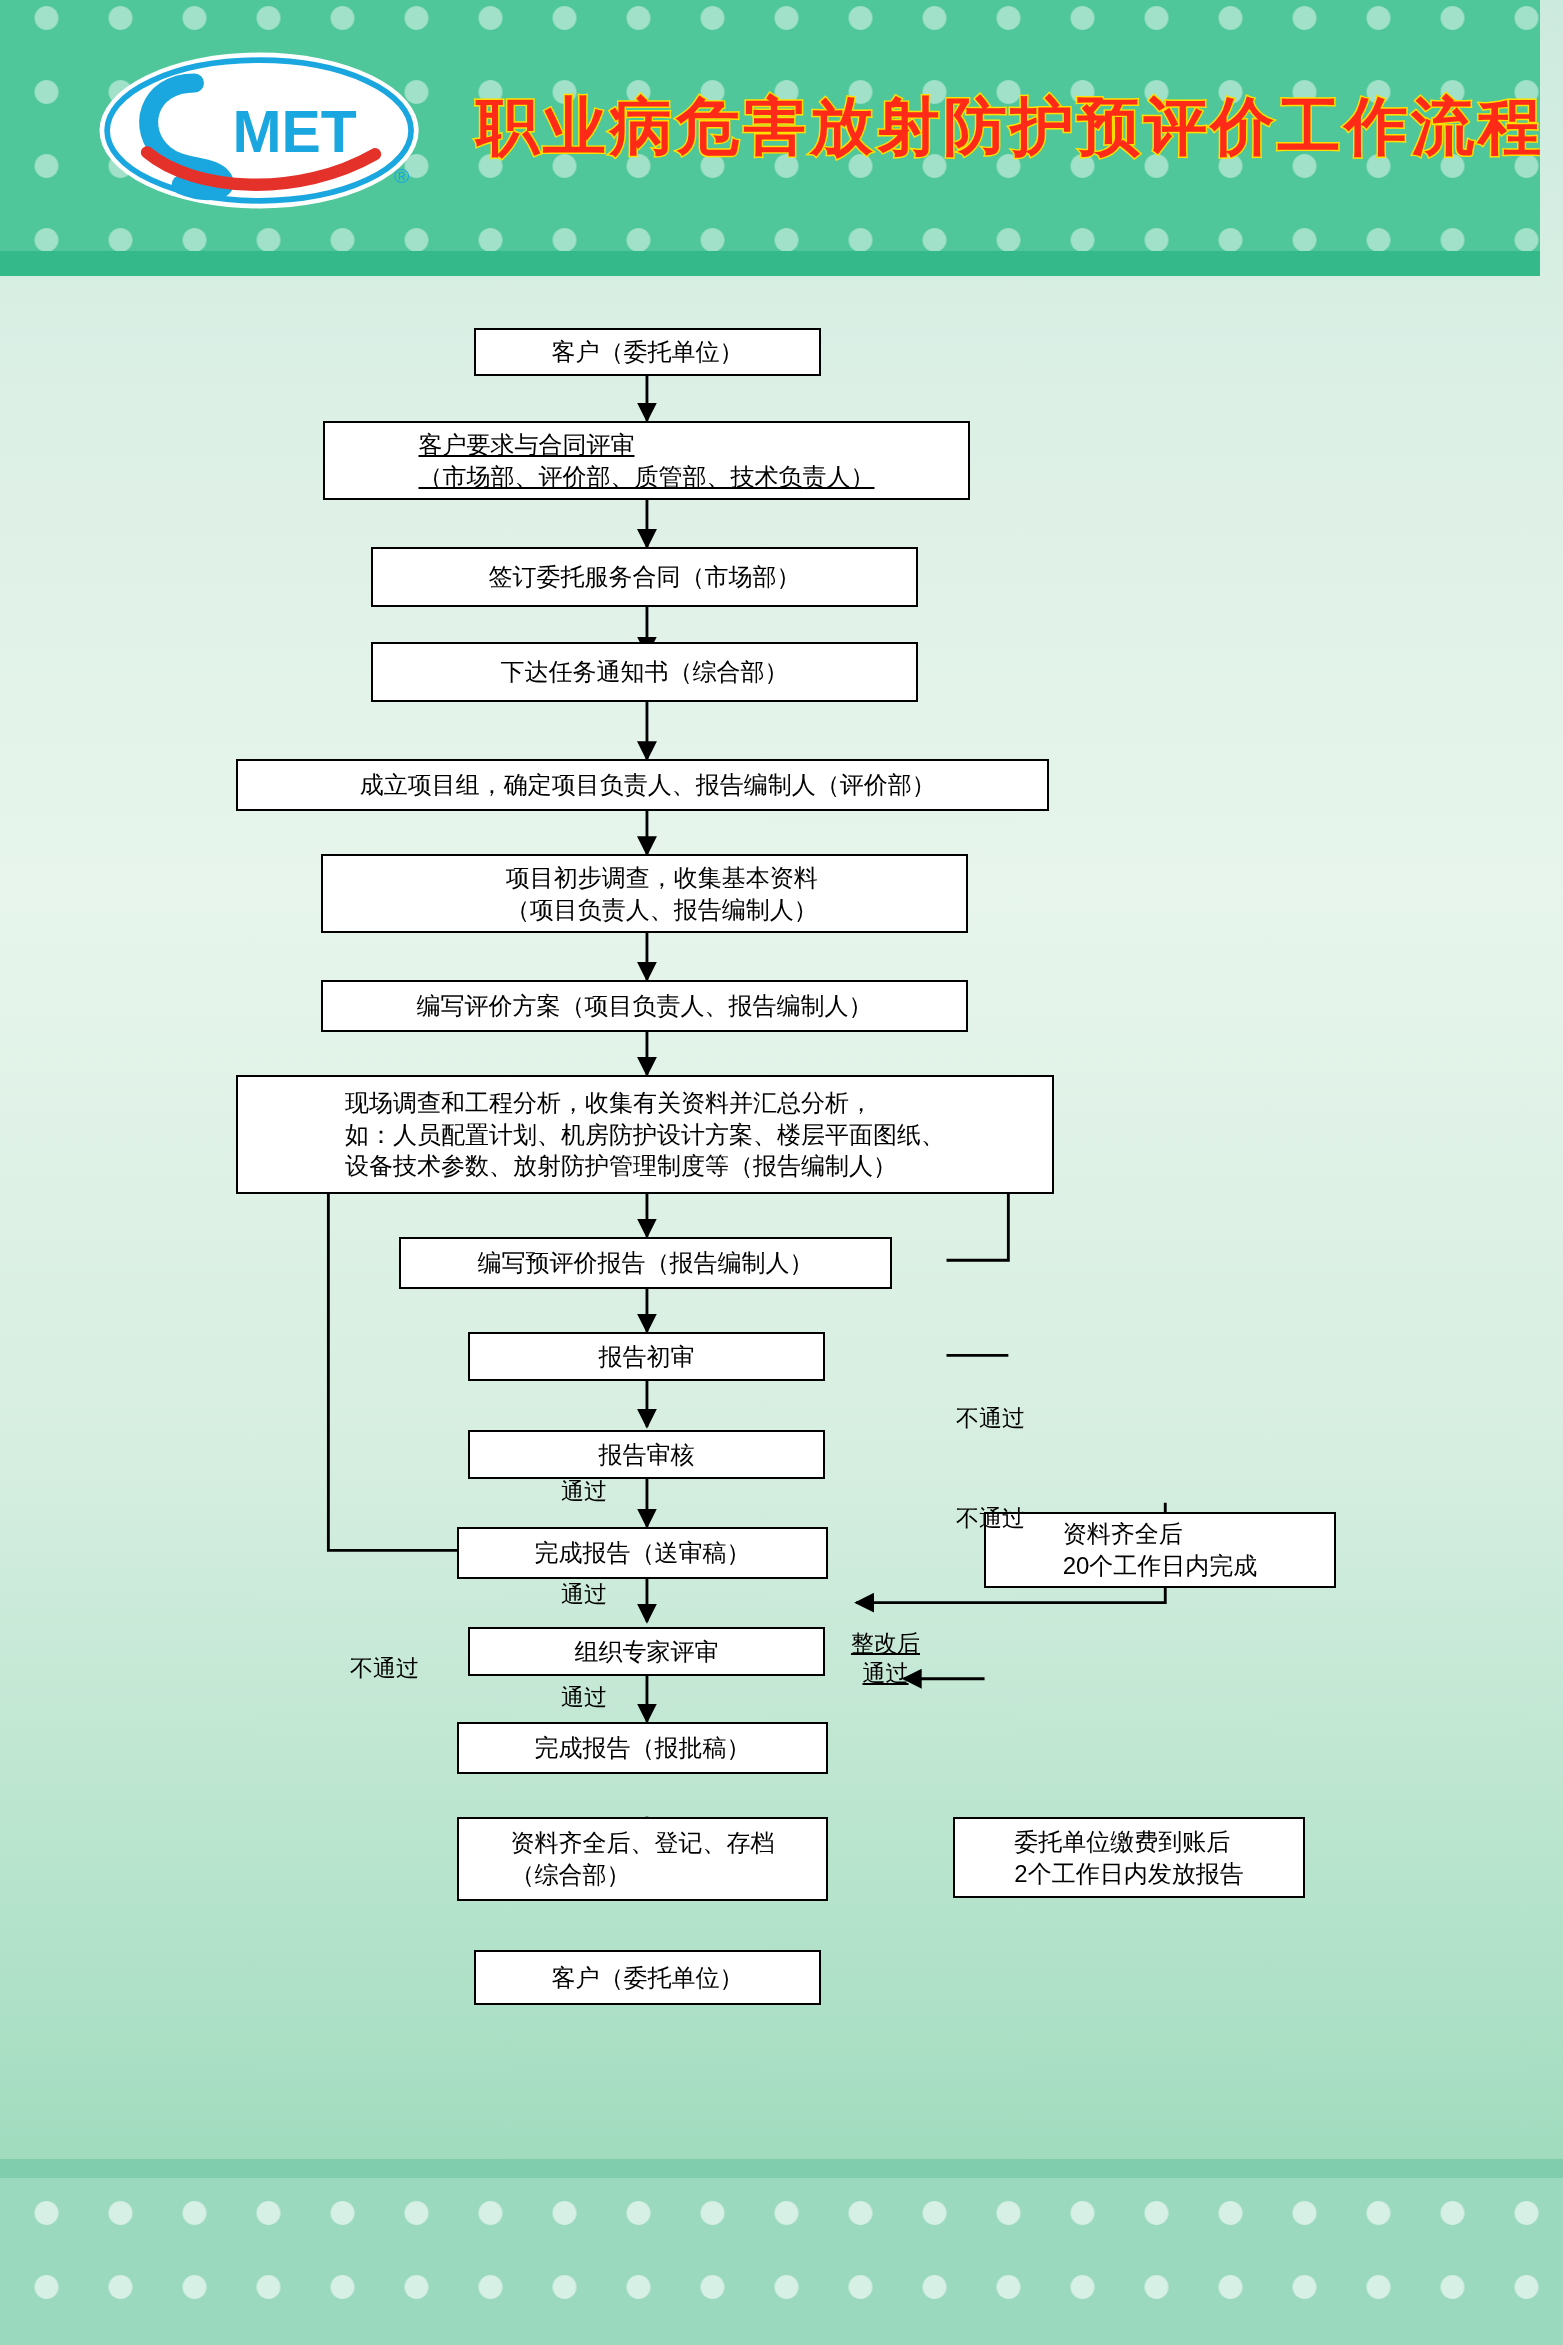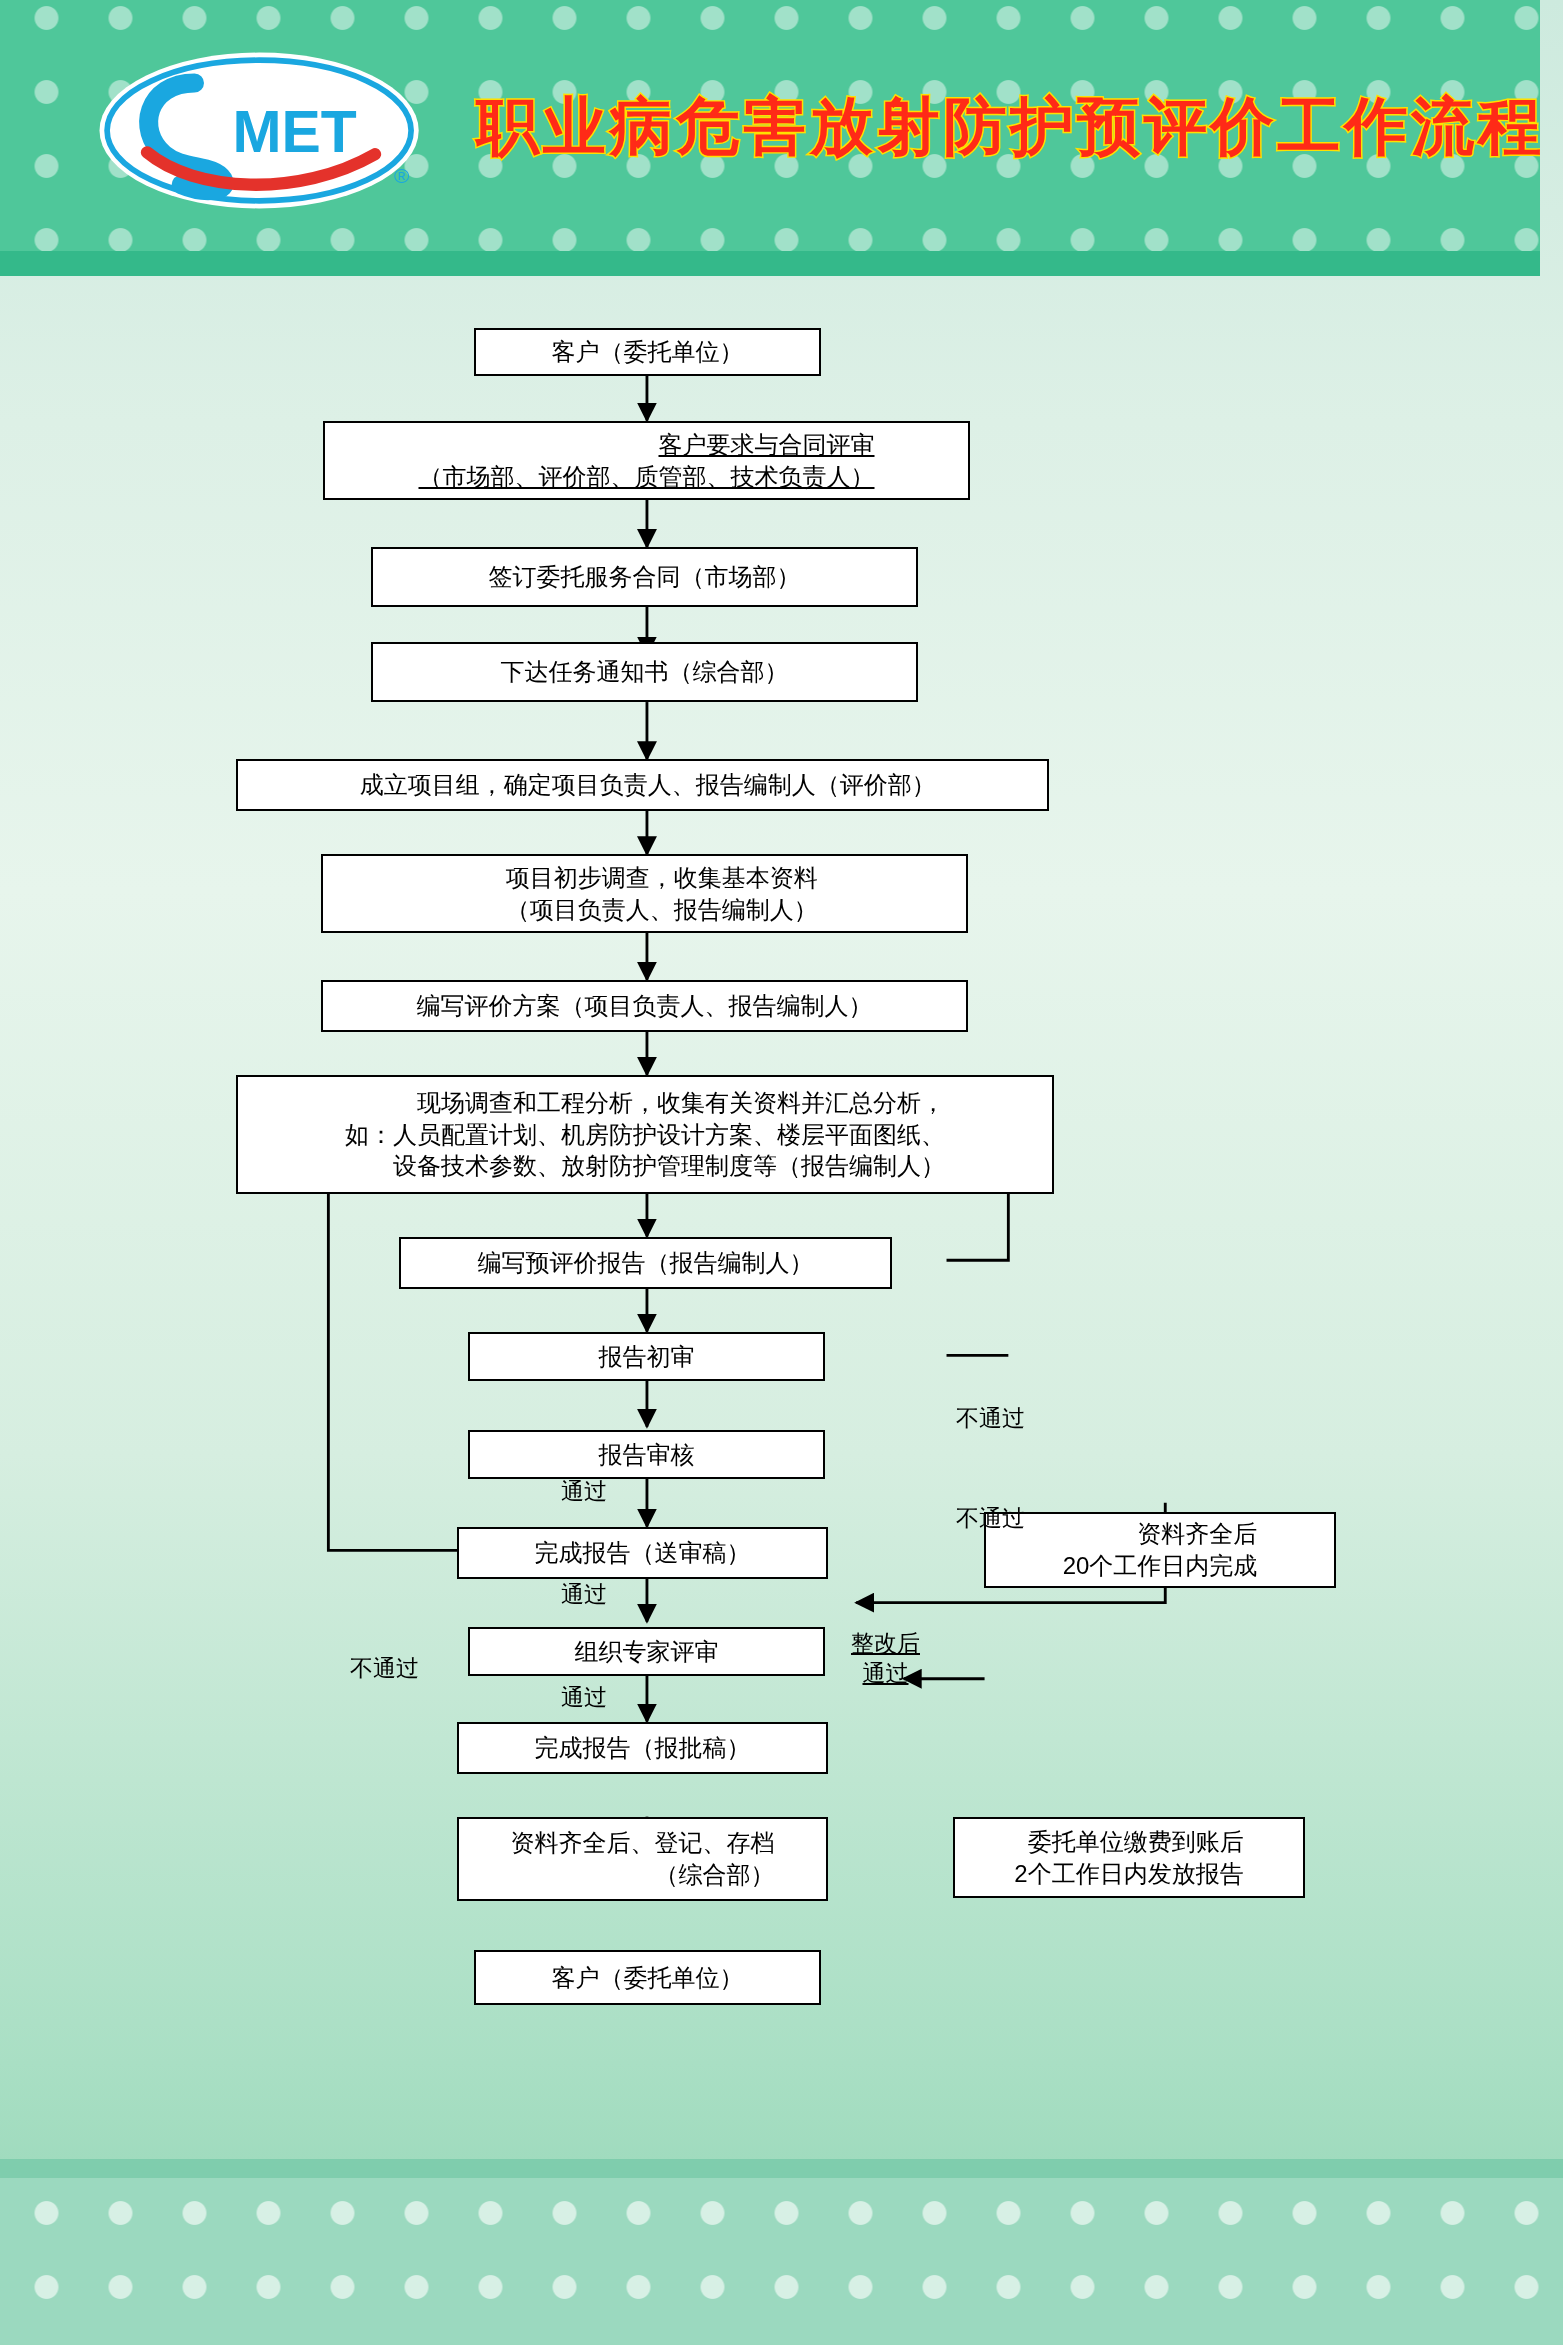--- a/index.html
+++ b/index.html
@@ -92,21 +92,21 @@
     height: 1883px;
   }
   .node {
     position: absolute;
     box-sizing: border-box;
     border: 2.9px solid #000;
     background: #ffffff;
     color: #000;
     font-size: 24px;
     line-height: 1.32;
-    text-align: right;
+    text-align: left;
     display: flex;
     align-items: center;
     justify-content: center;
     padding: 3.8px 9.5px;
     white-space: pre-line;
   }
   .label {
     position: absolute;
     font-size: 23px;
     color: #000;

